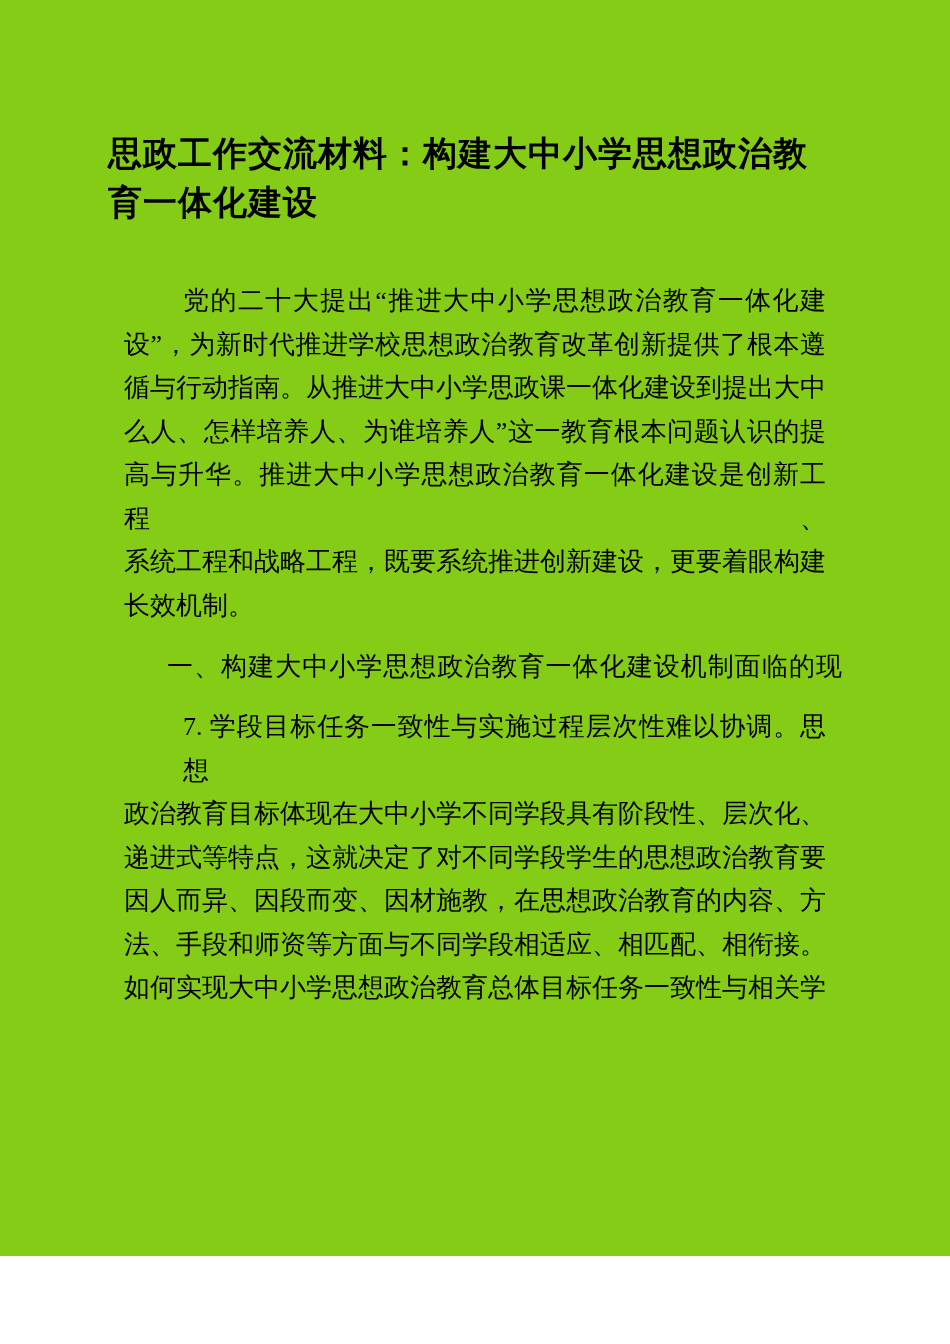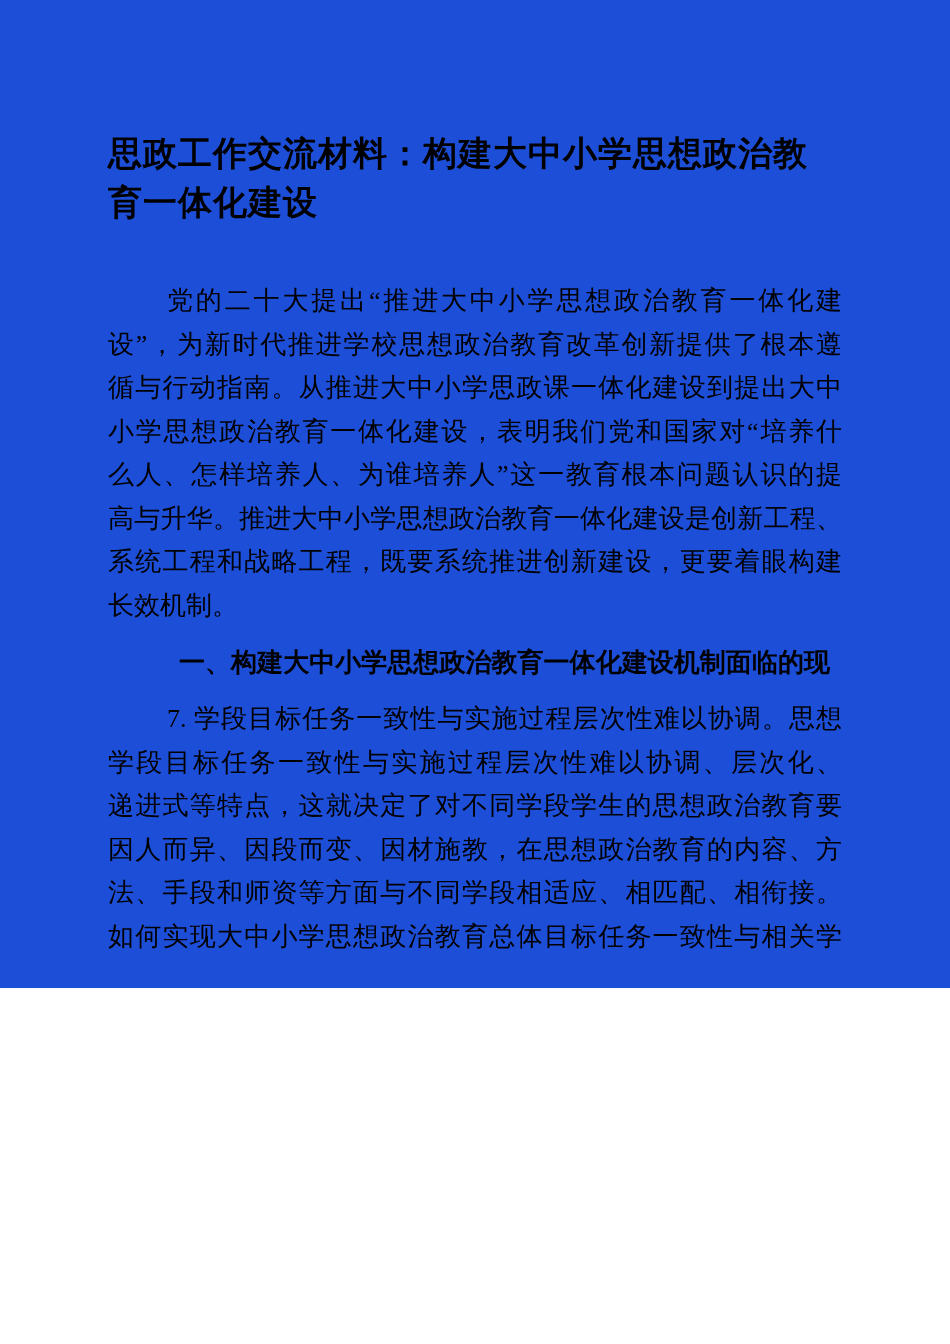--- a/index.html
+++ b/index.html
@@ -10,53 +10,53 @@
   body {
     width: 950px;
     height: 1344px;
     overflow: hidden;
     color: #000000;
     font-family: "Liberation Serif", "DejaVu Serif", serif;
   }
   .page {
     box-sizing: border-box;
     width: 950px;
-    height: 988px;
+    height: 1256px;
     padding: 129px 108px 0 108px;
-    background: #1d4ed8;
+    background: #84cc16;
   }
   .doc-body { width: 734px; }
 
   
   .block.title {
     font-family: "Liberation Serif", "DejaVu Serif", serif;
     font-weight: 700;
     font-size: 34px;
     line-height: 49px;
     letter-spacing: 1px;
     margin: 0 0 52px 0;
   }
   .block.title .line { text-align: center; }
 
   
   .block.body {
     font-family: "Liberation Serif", "DejaVu Serif", serif;
     font-weight: 400;
     font-size: 26px;
     line-height: 43.5px;
-    margin: 0;
+    margin: 16px;
   }
 
   
   .block.heading {
     font-family: "Liberation Sans", "DejaVu Sans", sans-serif;
-    font-weight: 700;
+    font-weight: 400;
     font-size: 26px;
     line-height: 46px;
-    margin: 12px;
+    margin: 0;
   }
 
   .line {
     text-align: justify;
     text-align-last: left;
     white-space: nowrap;
   }
   
   .line.fill {
     white-space: normal;
@@ -71,31 +71,30 @@
 <div class="page">
   <div class="doc-body">
       <div class="block title">
         <div class="line">思政工作交流材料：构建大中小学思想政治教</div>
         <div class="line">育一体化建设</div>
       </div>
       <div class="block body">
         <div class="line first fill">党的二十大提出“推进大中小学思想政治教育一体化建</div>
         <div class="line fill">设”，为新时代推进学校思想政治教育改革创新提供了根本遵</div>
         <div class="line fill">循与行动指南。从推进大中小学思政课一体化建设到提出大中</div>
-        <div class="line fill">小学思想政治教育一体化建设，表明我们党和国家对“培养什</div>
         <div class="line fill">么人、怎样培养人、为谁培养人”这一教育根本问题认识的提</div>
         <div class="line fill">高与升华。推进大中小学思想政治教育一体化建设是创新工程、</div>
         <div class="line fill">系统工程和战略工程，既要系统推进创新建设，更要着眼构建</div>
         <div class="line">长效机制。</div>
       </div>
       <div class="block heading">
         <div class="line first fill">一、构建大中小学思想政治教育一体化建设机制面临的现</div>
       </div>
       <div class="block body">
         <div class="line first fill">7. 学段目标任务一致性与实施过程层次性难以协调。思想</div>
-        <div class="line fill">学段目标任务一致性与实施过程层次性难以协调、层次化、</div>
+        <div class="line fill">政治教育目标体现在大中小学不同学段具有阶段性、层次化、</div>
         <div class="line fill">递进式等特点，这就决定了对不同学段学生的思想政治教育要</div>
         <div class="line fill">因人而异、因段而变、因材施教，在思想政治教育的内容、方</div>
         <div class="line fill">法、手段和师资等方面与不同学段相适应、相匹配、相衔接。</div>
         <div class="line fill">如何实现大中小学思想政治教育总体目标任务一致性与相关学</div>
       </div>
     </div>
 </div>
 
 </body></html>

